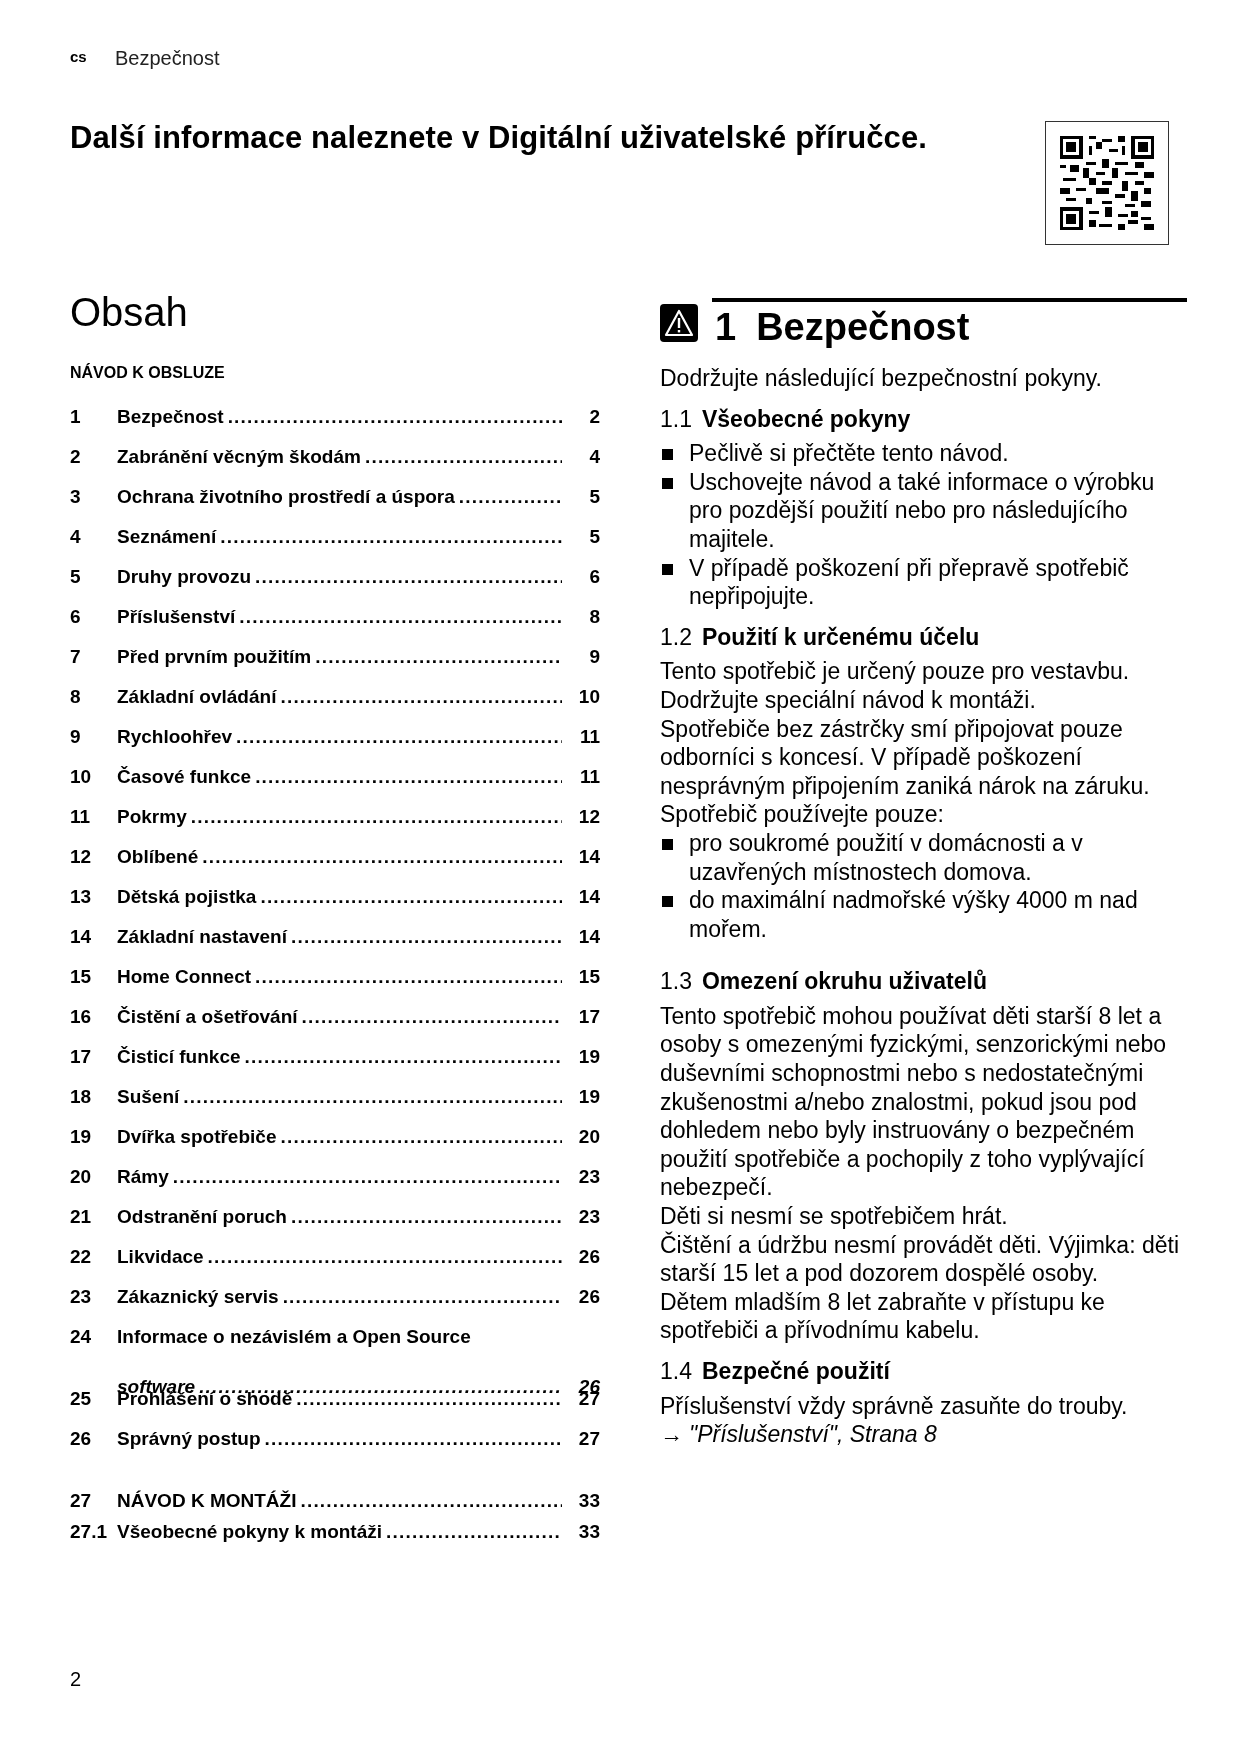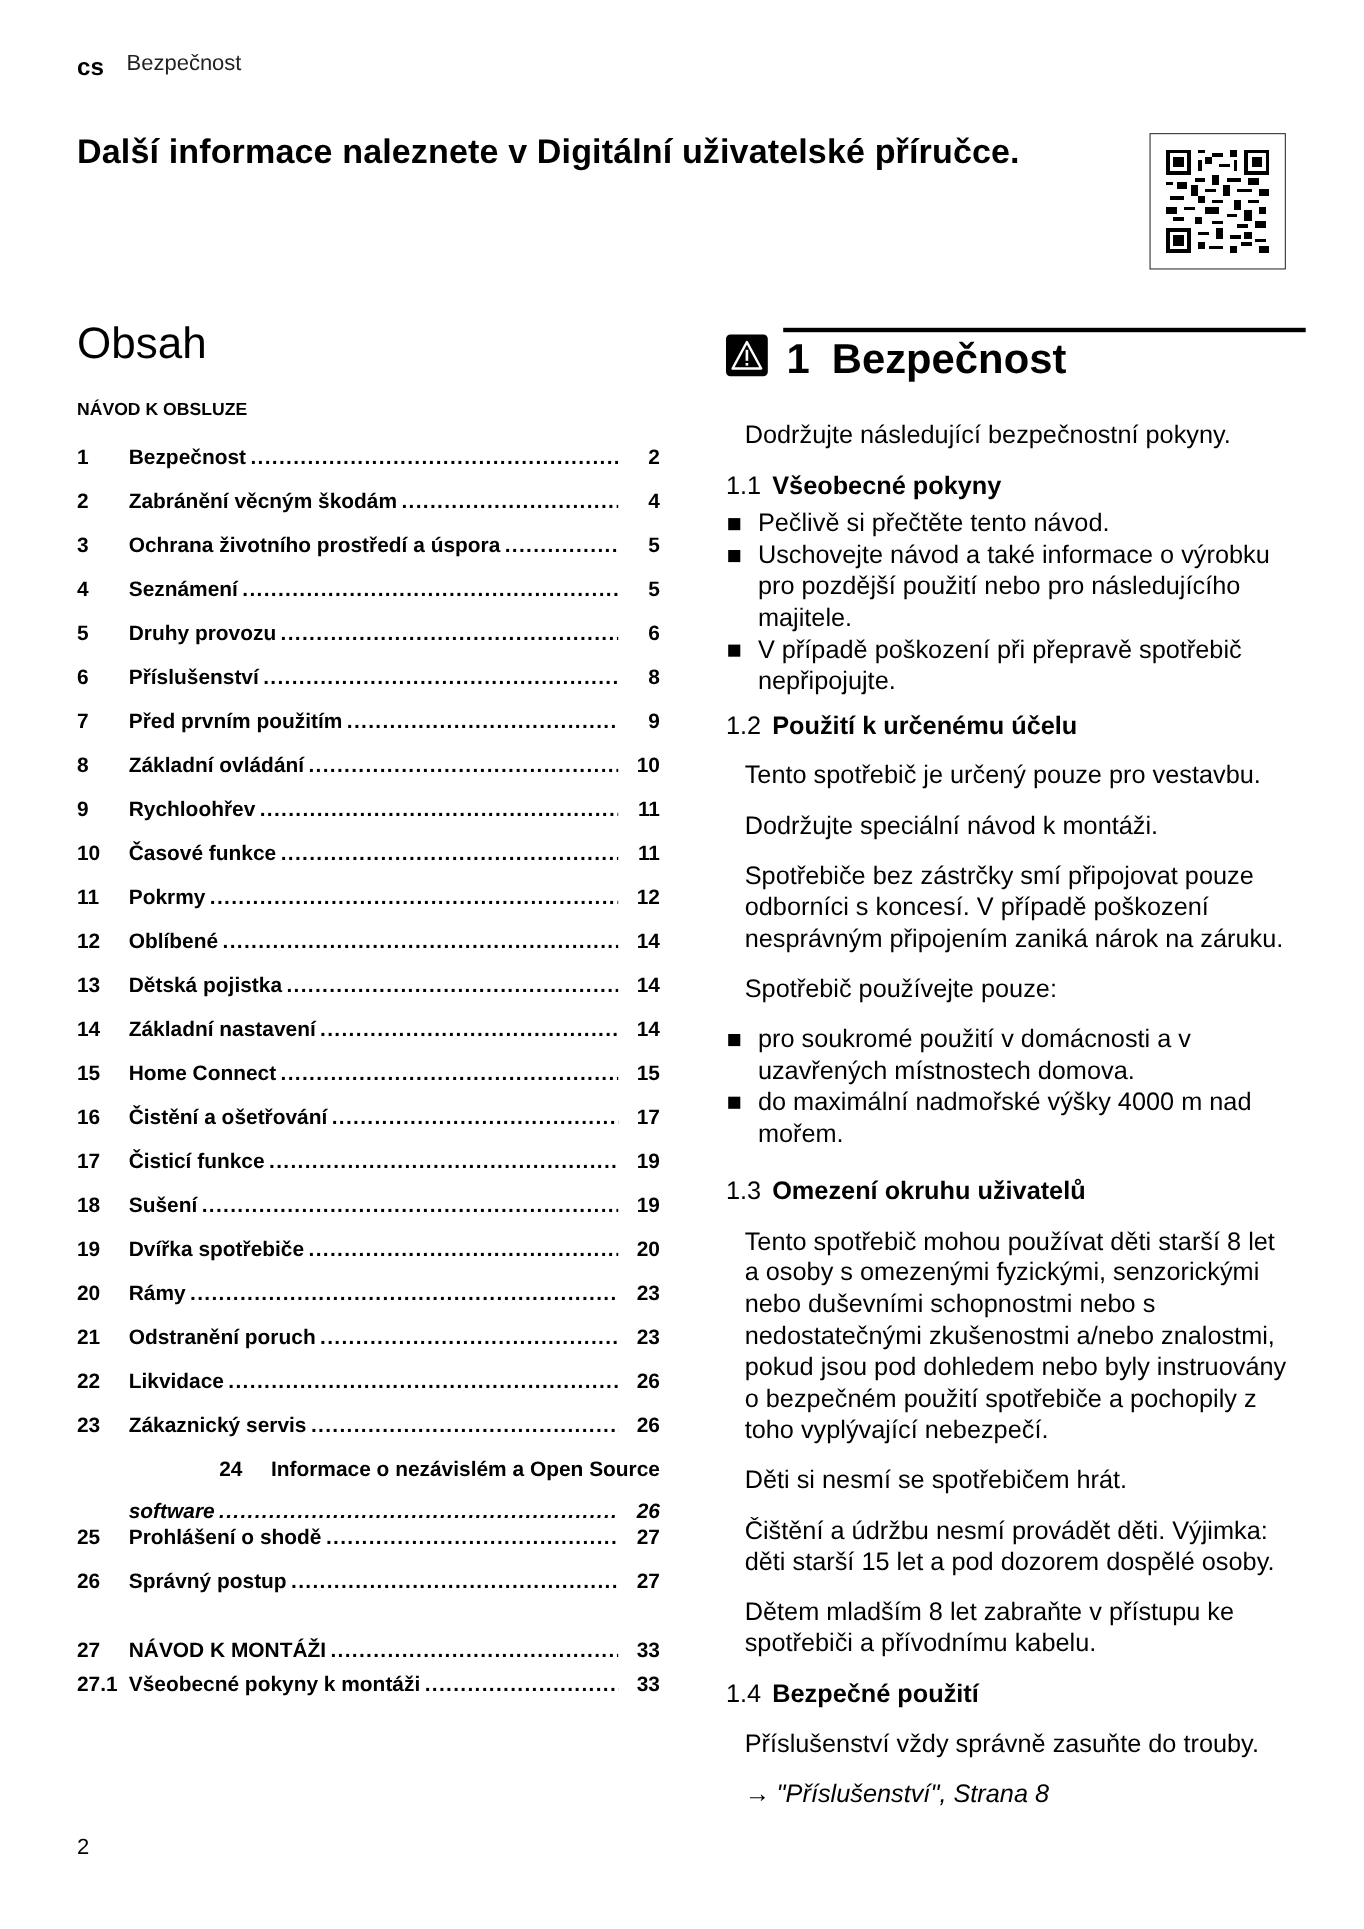--- a/index.html
+++ b/index.html
@@ -2,21 +2,21 @@
 <html><head>
 <meta charset="utf-8">
 <style>
   html, body { margin: 0; padding: 0; background: #ffffff; }
   body {
     width: 1240px; height: 1754px; position: relative; overflow: hidden;
     font-family: "Liberation Sans", sans-serif; color: #000;
   }
   .abs { position: absolute; }
   
-  .hdr-lang { left: 70px; top: 48px; font-size: 22px; font-weight: bold; }
+  .hdr-lang { left: 70px; top: 48px; font-size: 15px; font-weight: bold; }
   .hdr-section { left: 115px; top: 47px; font-size: 20px; color: #222; }
   .hero-title { left: 70px; top: 120px; font-size: 31px; font-weight: bold; letter-spacing: 0.1px; }
   .qr-box {
     left: 1045px; top: 121px; width: 124px; height: 124px;
     border: 1.5px solid #333; box-sizing: border-box;
     display: flex; align-items: center; justify-content: center;
   }
   
   .toc-title { left: 70px; top: 290px; font-size: 40px; font-weight: normal; }
   .toc-cat { left: 70px; top: 364px; font-size: 16px; font-weight: bold; }
@@ -25,34 +25,34 @@
     display: flex; align-items: baseline; font-weight: bold; font-size: 19px;
     height: 40px;
   }
   .toc-row .num { width: 47px; flex: none; }
   .toc-row .lbl { flex: none; white-space: nowrap; }
   .toc-row .dots {
     flex: 1; overflow: hidden; white-space: nowrap; margin: 0 4px;
     letter-spacing: 1.2px;
   }
   .toc-row .pg { flex: none; width: 34px; text-align: right; }
-  .toc-row.two-line { height: 62px; align-items: flex-end; flex-direction: column; }
+  .toc-row.two-line { height: 62px; align-items: flex-start; flex-direction: column; gap: 12px; }
   .toc-row.two-line .l1 { display: flex; }
   .toc-row.two-line .l2 { display: flex; width: 100%; align-items: baseline; margin-top: 16px; font-style: italic; }
   .toc-row.two-line .l2 .spacer { width: 47px; flex: none; }
   .toc-gap { height: 22px; }
   .toc-row.sub { height: 31px; }
   .page-num { left: 70px; top: 1668px; font-size: 20px; }
   
   .sec-rule { left: 712px; top: 298px; width: 475px; height: 4px; background: #000; }
   .warn-icon { left: 660px; top: 304px; width: 38px; height: 38px; background: #000; border-radius: 4px; }
   .sec-title { left: 715px; top: 306px; font-size: 38px; font-weight: bold; }
   .sec-title .n { margin-right: 20px; }
   .right-col { left: 660px; top: 364px; width: 530px; font-size: 23px; line-height: 28.6px; }
-  .right-col p { margin: 17px; }
+  .right-col p { margin: 0; }
   .sub-h { font-weight: bold; font-size: 23px; margin-top: 12px; margin-bottom: 6px; }
   .sub-h .sn { font-weight: normal; margin-right: 10px; }
   .blist { margin: 0; padding: 0; list-style: none; }
   .blist li { position: relative; padding-left: 29px; }
   .blist li .bullet {
     position: absolute; left: 2px; top: 10px; width: 11px; height: 11px; background: #000;
   }
   .gap-lg { height: 12px; }
   .xref-arrow { margin-right: 6px; }
   .xref-italic { font-style: italic; }

